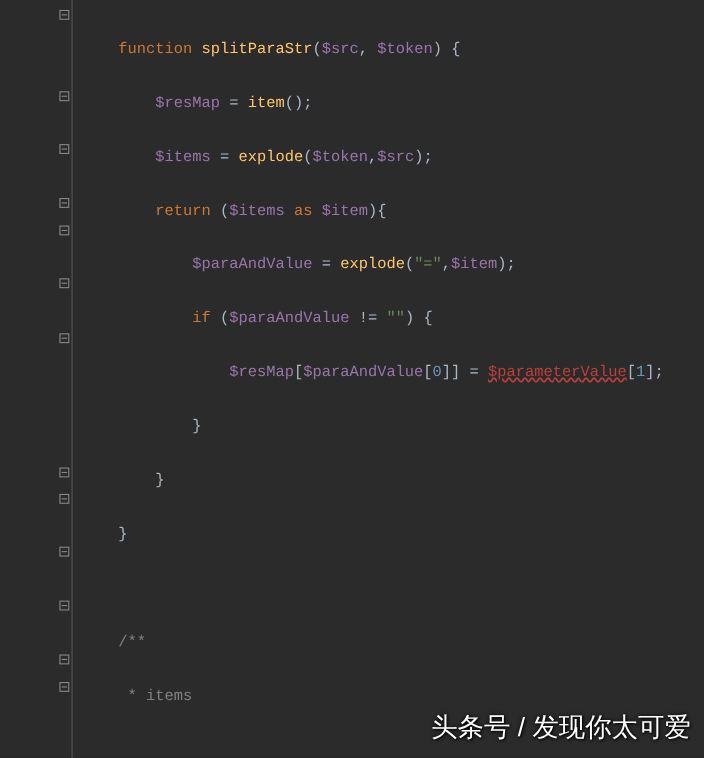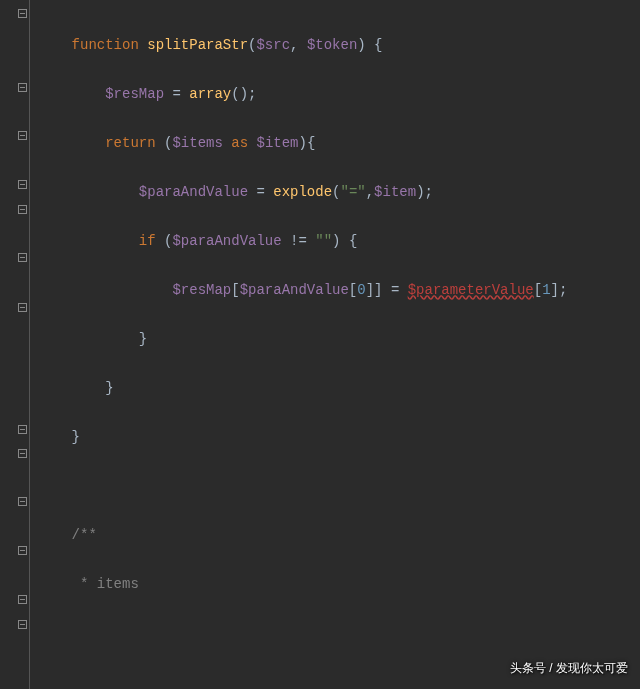--- a/index.html
+++ b/index.html
@@ -9,20 +9,21 @@
       font-size: 14px;
       color: #a9b7c6;
       width: 640px;
       height: 689px;
       overflow: hidden;
       position: relative;
     }
     .editor {
       display: flex;
       height: 100%;
+      padding-left: 36px;
     }
     .gutter {
       width: 30px;
       background: #2b2b2b;
       border-right: 1px solid #555;
       flex-shrink: 0;
       position: relative;
     }
     .fold-marker {
       position: absolute;
@@ -57,21 +58,21 @@
     .num { color: #6897bb; }
     .comment { color: #808080; }
     .plain { color: #a9b7c6; }
     .err { color: #bc3f3c; text-decoration: wavy underline #bc3f3c; }
     .watermark {
       position: absolute;
       right: 12px;
       bottom: 12px;
       color: #fff;
       font-family: 'Microsoft YaHei', sans-serif;
-      font-size: 12px;
+      font-size: 24px;
       font-weight: 500;
       text-shadow: 0 0 4px rgba(0,0,0,0.9), 1px 1px 2px rgba(0,0,0,0.9);
       pointer-events: none;
     }
   </style>
 </head>
 <body>
 
 <div class="editor">
   <div class="gutter">
@@ -84,21 +85,22 @@
     <div class="fold-marker" style="top:303px"></div>
     <div class="fold-marker" style="top:425px"></div>
     <div class="fold-marker" style="top:449px"></div>
     <div class="fold-marker" style="top:497px"></div>
     <div class="fold-marker" style="top:546px"></div>
     <div class="fold-marker" style="top:595px"></div>
     <div class="fold-marker" style="top:620px"></div>
   </div>
   <div class="code-area">
 <span class="line">    <span class="kw">function</span> <span class="fn">splitParaStr</span><span class="plain">(</span><span class="var">$src</span><span class="plain">, </span><span class="var">$token</span><span class="plain">) {</span></span>
-<span class="line">        <span class="var">$resMap</span><span class="plain"> = </span><span class="fn">array</span><span class="plain">();</span></span>
+<span class="line">        <span class="var">$resMap</span><span class="plain"> = </span><span class="fn">item</span><span class="plain">();</span></span>
+<span class="line">        <span class="var">$items</span><span class="plain"> = </span><span class="fn">explode</span><span class="plain">(</span><span class="var">$token</span><span class="plain">,</span><span class="var">$src</span><span class="plain">);</span></span>
 <span class="line">        <span class="kw">return</span><span class="plain"> (</span><span class="var">$items</span><span class="plain"> </span><span class="kw">as</span><span class="plain"> </span><span class="var">$item</span><span class="plain">){</span></span>
 <span class="line">            <span class="var">$paraAndValue</span><span class="plain"> = </span><span class="fn">explode</span><span class="plain">(</span><span class="str">"="</span><span class="plain">,</span><span class="var">$item</span><span class="plain">);</span></span>
 <span class="line">            <span class="kw">if</span><span class="plain"> (</span><span class="var">$paraAndValue</span><span class="plain"> != </span><span class="str">""</span><span class="plain">) {</span></span>
 <span class="line">                <span class="var">$resMap</span><span class="plain">[</span><span class="var">$paraAndValue</span><span class="plain">[</span><span class="num">0</span><span class="plain">]] = </span><span class="err">$parameterValue</span><span class="plain">[</span><span class="num">1</span><span class="plain">];</span></span>
 <span class="line">            <span class="plain">}</span></span>
 <span class="line">        <span class="plain">}</span></span>
 <span class="line">    <span class="plain">}</span></span>
 <span class="line"></span>
 <span class="line">    <span class="comment">/**</span></span>
 <span class="line">    <span class="comment"> * items</span></span>

